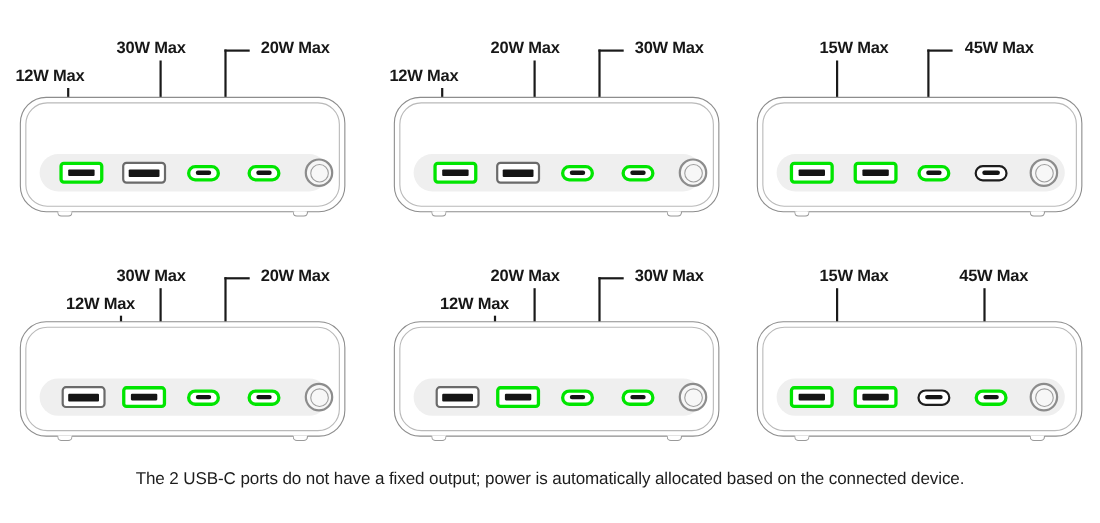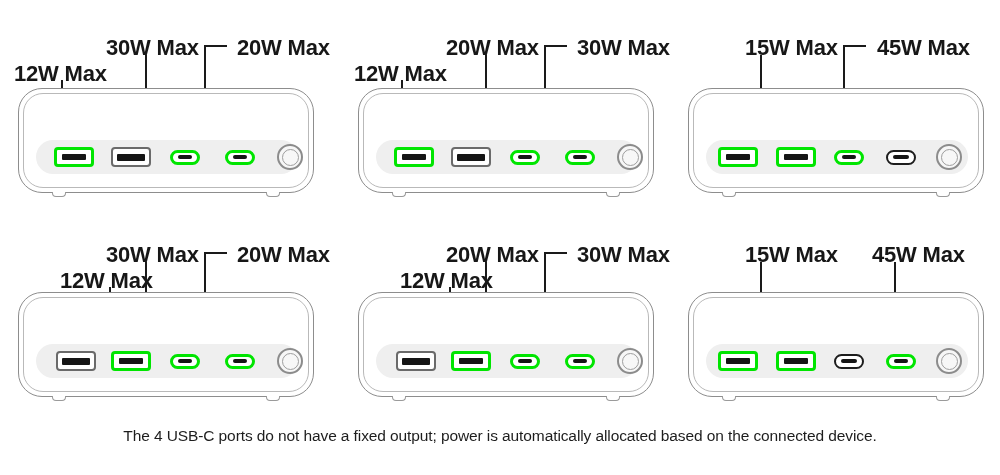--- a/index.html
+++ b/index.html
@@ -53,21 +53,21 @@
   .usbc.green{border:3.2px solid #00e500;}
   .usbc.gray{border:2.1px solid #1d1d1d;}
   .usbc .slot{width:62%;height:3.6px;background:#151515;border-radius:2px;}
   
   .pwr{width:26px;height:26px;border-radius:50%;box-sizing:border-box;
        border:2px solid #8c8c8c;background:#f7f7f7;
        display:flex;align-items:center;justify-content:center;}
   .pwr .ring{width:17px;height:17px;border-radius:50%;border:1.6px solid #9e9e9e;box-sizing:border-box;}
   
   .label{
-    position:absolute;font-size:22px;font-weight:700;letter-spacing:-0.2px;
+    position:absolute;font-size:15px;font-weight:700;letter-spacing:-0.2px;
     white-space:nowrap;color:#171717;
   }
   .lead{position:absolute;background:#1a1a1a;}
   .lead.v{width:1.7px;}
   .lead.h{height:1.7px;}
   .bracket{
     position:absolute;border:1.7px solid #1a1a1a;border-bottom:none;
     box-sizing:border-box;
   }
   .caption{
@@ -282,13 +282,13 @@
           </div>
         <div class="port pwr" style="margin-left:20px;">
             <div class="ring"></div>
           </div>
       </div>
     </div>
   </div>
 
 </div>
 
-<div class="caption">The 4 USB-C ports do not have a fixed output; power is automatically allocated based on the connected device.</div>
+<div class="caption">The 2 USB-C ports do not have a fixed output; power is automatically allocated based on the connected device.</div>
 
 </body></html>

